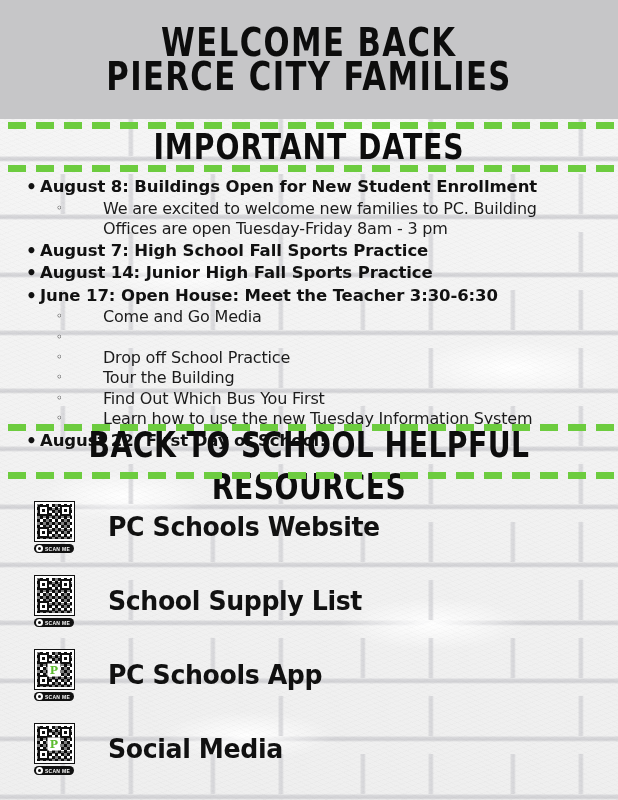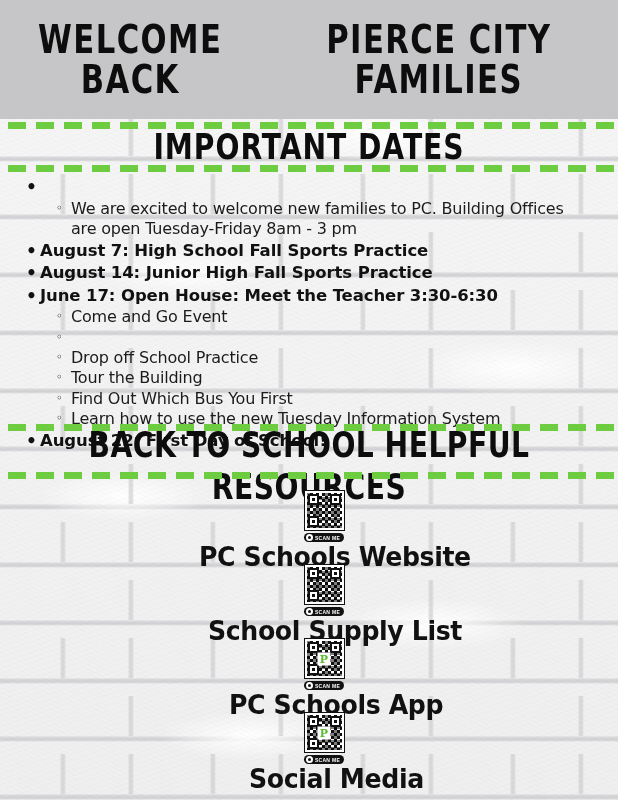--- a/index.html
+++ b/index.html
@@ -75,21 +75,21 @@
     background-image:
       repeating-linear-gradient(27deg, rgba(0,0,0,.012) 0 1px, rgba(255,255,255,0) 1px 4px),
       repeating-linear-gradient(-19deg, rgba(0,0,0,.010) 0 1px, rgba(255,255,255,0) 1px 5px);
   }
 
   
   .header{
     position:absolute; top:0; left:0;
     width:618px; height:119px;
     background:#c6c6c8;
-    display:flex; flex-direction:row;
+    display:flex; flex-direction:column;
     align-items:center; justify-content:center;
     z-index:5;
   }
   .header-line{
     font-family:"DejaVu Sans", sans-serif;
     font-weight:bold;
     color:#0d0d0d;
     letter-spacing:1.5px;
     line-height:1.02;
     text-align:center;
@@ -149,32 +149,31 @@
     font-weight:normal;
     font-size:16px;
     color:#1b1b1b;
     line-height:1.28;
     letter-spacing:-.2px;
   }
   .d-sub .obullet{
     width:15px; flex:none;
     font-size:12px; line-height:1.65;
   }
-  .d-sub .stext{ flex:1; padding-right:26px; }
+  .d-sub .stext{ flex:1; padding-right:26px;margin-left:32px; }
 
   
   .resources{
     position:absolute; top:490px; left:0; width:618px;
     z-index:4;
   }
   .res-row{
     display:flex; align-items:center;
     height:74px;
     padding-left:30px;
-    flex-direction:column;
   }
   .qr-wrap{
     width:48px; flex:none;
     display:flex; flex-direction:column; align-items:center;
   }
   .qr{
     position:relative;
     width:41px; height:41px;
     background:#fff;
     border:1.5px solid #111;
@@ -280,40 +279,41 @@
 
   <div class="dashed" style="top:122px;"></div>
 
   <div class="section-title" id="important-dates-title">IMPORTANT DATES</div>
 
   <div class="dashed" style="top:165px;"></div>
 
   <div class="dates" id="dates-list">
       <div class="d-main">
         <span class="bullet">•</span>
+        <span>August 8: Buildings Open for New Student Enrollment</span>
       </div>
       <div class="d-sub">
         <span class="obullet">◦</span>
         <span class="stext">We are excited to welcome new families to PC.  Building Offices are open Tuesday-Friday 8am - 3 pm</span>
       </div>
       <div class="d-main">
         <span class="bullet">•</span>
         <span>August 7: High School Fall Sports Practice</span>
       </div>
       <div class="d-main">
         <span class="bullet">•</span>
         <span>August 14: Junior High Fall Sports Practice</span>
       </div>
       <div class="d-main">
         <span class="bullet">•</span>
         <span>June 17: Open House: Meet the Teacher 3:30-6:30</span>
       </div>
       <div class="d-sub">
         <span class="obullet">◦</span>
-        <span class="stext">Come and Go Event</span>
+        <span class="stext">Come and Go Media</span>
       </div>
       <div class="d-sub">
         <span class="obullet">◦</span>
       </div>
       <div class="d-sub">
         <span class="obullet">◦</span>
         <span class="stext">Drop off School Practice</span>
       </div>
       <div class="d-sub">
         <span class="obullet">◦</span>

